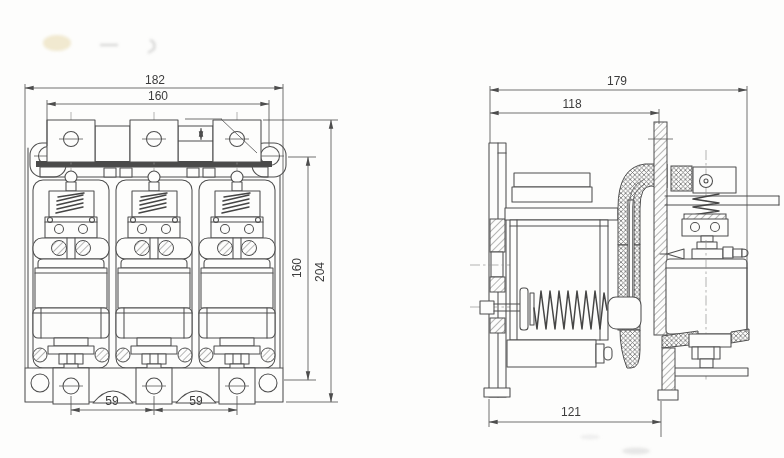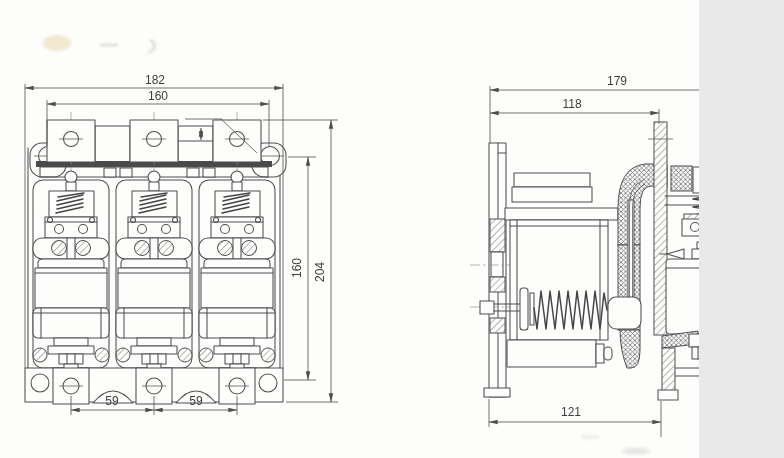--- a/index.html
+++ b/index.html
@@ -1,17 +1,17 @@
 <!DOCTYPE html>
 <html><head>
 <meta charset="utf-8">
 <style>
   html,body { margin:0; padding:0; background:#e9e9e9; }
   .canvas {
-    position:relative; width:699px; height:458px;
+    position:relative; width:784px; height:458px;
     background:#fdfdfc; overflow:hidden;
     font-family:"Liberation Sans", sans-serif;
   }
   svg { display:block; }
   .p   { stroke:#4f4f4f; stroke-width:1.05; fill:none; stroke-linecap:round; stroke-linejoin:round; }
   .f   { fill:#fdfdfc; }
   .hd  { fill:url(#hd); stroke:#4f4f4f; stroke-width:1; }
   .hx  { fill:url(#hx); stroke:#4f4f4f; stroke-width:1; }
   .cl  { stroke:#949494; stroke-width:0.7; stroke-dasharray:10 3 2.5 3; fill:none; }
   .dim { stroke:#585858; stroke-width:0.85; fill:none; }

